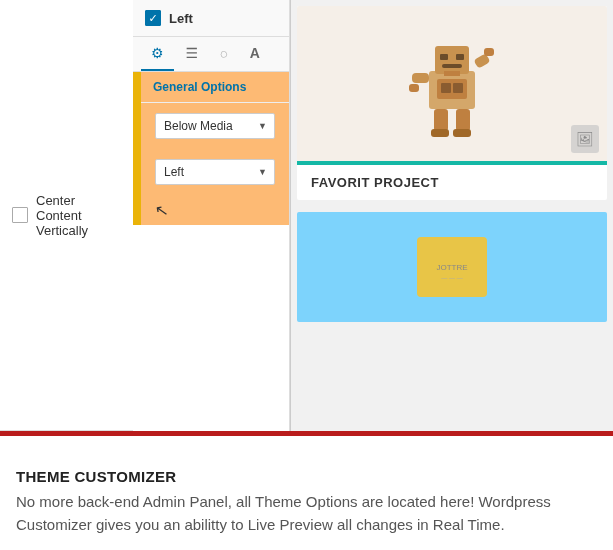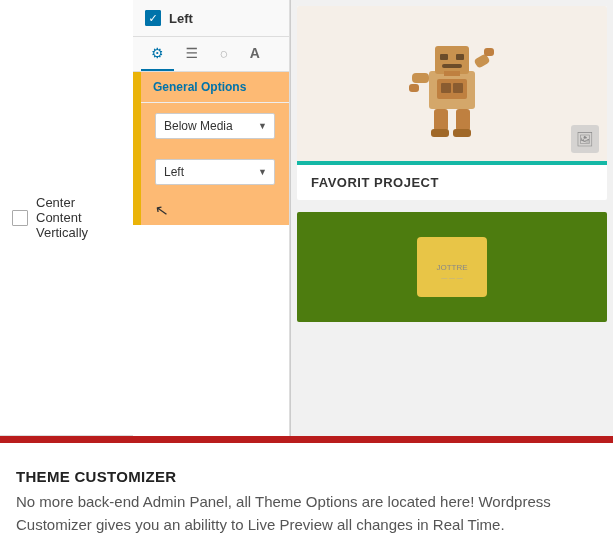--- a/index.html
+++ b/index.html
@@ -237,31 +237,31 @@
     .card-title-text {
       font-size: 13px;
       font-weight: 700;
       color: #333;
       letter-spacing: 0.5px;
     }
 
     .card2-image {
       width: 100%;
       height: 110px;
-      background: #4d7c0f;
+      background: #7dd3fc;
       display: flex;
       align-items: center;
       justify-content: center;
     }
 
     
     .bottom-section {
       background: #fff;
-      padding: 25px 16px 14px 16px;
-      border-top: 7px solid #b91c1c;
+      padding: 32px 16px 14px 16px;
+      border-top: 5px solid #b91c1c;
     }
 
     .bottom-title {
       font-size: 15px;
       font-weight: 800;
       color: #222;
       text-transform: uppercase;
       margin-bottom: 6px;
       letter-spacing: 0.3px;
     }

